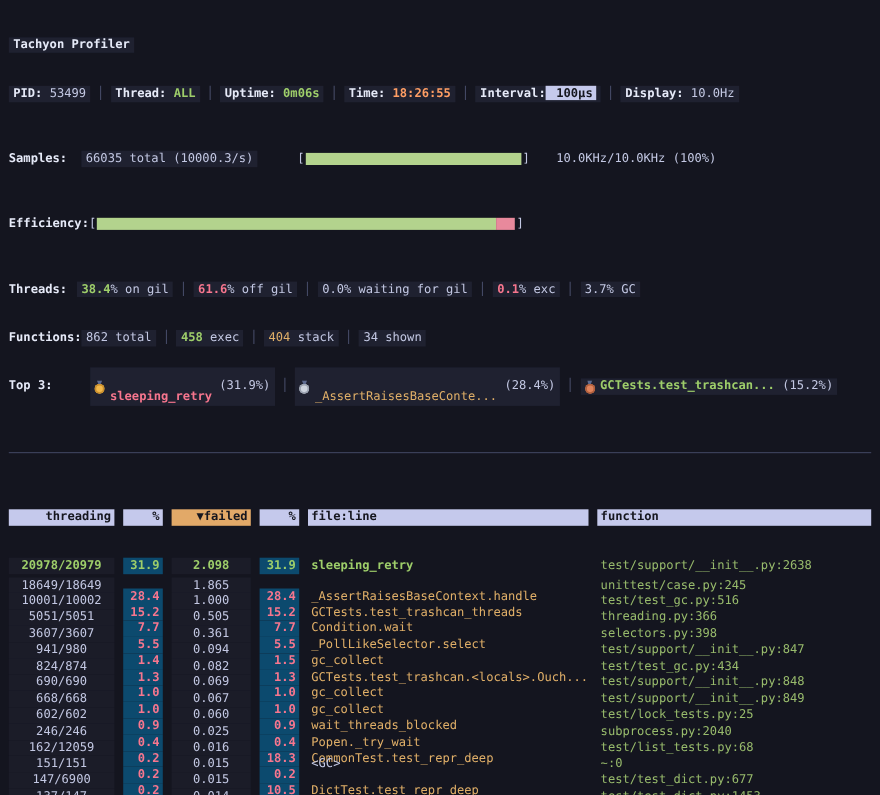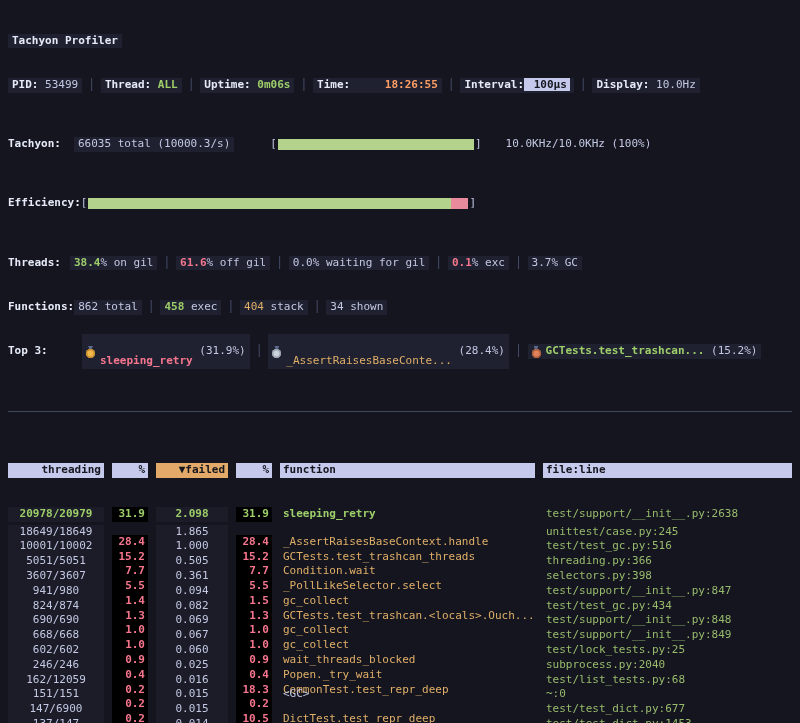--- a/index.html
+++ b/index.html
@@ -16,67 +16,67 @@
     font-family:"DejaVu Sans Mono","DejaVu Sans",monospace;
     font-size:11px;line-height:14.8px;white-space:pre;
   }
   .line{height:14.8px;display:flex;align-items:center;}
   .chunk{background:var(--box);padding:0 4px;display:inline-block;}
   .title{font-weight:bold;color:var(--bright);}
   .lbl{font-weight:bold;color:var(--bright);}
   .linelbl{font-weight:bold;color:var(--bright);display:inline-block;}
   .sep{color:var(--sep);padding:0 6px;}
   .fg{color:var(--fg);} .g{color:var(--green);font-weight:bold;}
-  .r{color:var(--red);font-weight:bold;margin-top:20px;} .o{color:var(--orange);margin-top:20px;} .t{color:var(--torange);font-weight:bold;margin-left:28px;}
+  .r{color:var(--red);font-weight:bold;margin-top:20px;} .o{color:var(--orange);margin-top:20px;} .t{color:var(--torange);font-weight:bold;}
   .hl{background:var(--hdrbg);color:var(--hdrfg);padding:0 3px;font-weight:bold;}
   .bracket{color:var(--fg);}
   .bar{display:inline-block;height:11px;background:#0e0f17;vertical-align:middle;margin:0 1px;}
   .bar .fill{display:inline-block;height:11px;vertical-align:top;}
   .fill.green{background:var(--bargreen);} .fill.pink{background:var(--barpink);}
   .divider{border-top:1px solid #3f445f;margin:7px 8px 7px 0;height:0;}
   .grid{display:grid;grid-template-columns:96px 36px 72px 36px 255px auto;column-gap:8px;height:14.8px;line-height:14.8px;align-items:center;margin-right:8px;}
   .hcell{background:var(--hdrbg);color:var(--hdrfg);font-weight:bold;padding:0 3px;overflow:hidden;}
   .hcell.sorted{background:var(--sortbg);}
   .num{text-align:right;}
   .cell{overflow:hidden;padding:0 3px;}
   .cell.numbg{background:#1b1c28;text-align:center;}
-  .cell.strongbg{background:#000000;}
+  .cell.strongbg{background:#0c4a6e;}
   .file{color:var(--filegreen);}
   .medal{display:inline-block;width:9px;height:12px;position:relative;margin-right:5px;flex:none;}
   .medal::before{content:"";position:absolute;top:0;left:2px;width:5px;height:6px;background:#5d6a8f;clip-path:polygon(0 0,100% 0,50% 100%);}
   .medal::after{content:"";position:absolute;bottom:0;left:0;width:9px;height:9px;border-radius:50%;}
   .medal.gold::after{background:#f2b84b;box-shadow:inset 0 0 0 1.5px #c98f2d;}
   .medal.silver::after{background:#cdd3dd;box-shadow:inset 0 0 0 1.5px #9aa2b0;}
   .medal.bronze::after{background:#e0835c;box-shadow:inset 0 0 0 1.5px #b05f3c;}
 </style>
 </head>
 <body>
 
 <div class="screen">
   <div class="line">
     <span class="chunk title">Tachyon Profiler</span>
   </div>
   <div class="line" id="stats-line"><span class="chunk"><span class="lbl">PID:</span><span class="val fg"> 53499</span></span><span class="sep">│</span><span class="chunk"><span class="lbl">Thread:</span><span class="val g"> ALL</span></span><span class="sep">│</span><span class="chunk"><span class="lbl">Uptime:</span><span class="val g"> 0m06s</span></span><span class="sep">│</span><span class="chunk"><span class="lbl">Time:</span><span class="val t"> 18:26:55</span></span><span class="sep">│</span><span class="chunk"><span class="lbl">Interval:</span><span class="val hl"> 100µs</span></span><span class="sep">│</span><span class="chunk"><span class="lbl">Display:</span><span class="val fg"> 10.0Hz</span></span></div>
 
   <div class="line">
-    <span class="linelbl" style="min-width:62px">Tachyon:</span>
+    <span class="linelbl" style="min-width:62px">Samples:</span>
     <span class="chunk" style="margin-left:4px">66035 total (10000.3/s)</span>
     <span class="bracket" style="margin-left:36px">[</span><span class="bar" style="width:196px"><span class="fill green" id="samples-fill" style="width: 100%;"></span></span><span class="bracket">]</span>
     <span style="margin-left:24px">10.0KHz/10.0KHz (100%)</span>
   </div>
 
   <div class="line">
     <span class="linelbl">Efficiency:</span><span class="bracket">[</span><span class="bar" style="width:380px"><span class="fill green" id="eff-good" style="width: 95.3%;"></span><span class="fill pink" id="eff-bad" style="width: 4.7%;"></span></span><span class="bracket">]</span>
   </div>
 
   <div class="line" id="threads-line"><span class="linelbl" style="min-width: 62px;">Threads:</span><span class="chunk"><span class="g">38.4</span><span class="fg">% on gil</span></span><span class="sep">│</span><span class="chunk"><span class="r">61.6</span><span class="fg">% off gil</span></span><span class="sep">│</span><span class="chunk"><span class="fg">0.0</span><span class="fg">% waiting for gil</span></span><span class="sep">│</span><span class="chunk"><span class="r">0.1</span><span class="fg">% exc</span></span><span class="sep">│</span><span class="chunk"><span class="fg">3.7</span><span class="fg">% GC</span></span></div>
   <div class="line" id="functions-line"><span class="linelbl" style="min-width: 62px;">Functions:</span><span class="chunk"><span class="fg">862</span><span class="fg"> total</span></span><span class="sep">│</span><span class="chunk"><span class="g">458</span><span class="fg"> exec</span></span><span class="sep">│</span><span class="chunk"><span class="o">404</span><span class="fg"> stack</span></span><span class="sep">│</span><span class="chunk"><span class="fg">34</span><span class="fg"> shown</span></span></div>
   <div class="line" id="top3-line"><span class="linelbl" style="min-width: 74px;">Top 3:</span><span class="chunk" style="display: inline-flex; align-items: center;"><span class="medal gold"></span><span class="r">sleeping_retry</span><span class="fg"> (31.9%)</span></span><span class="sep">│</span><span class="chunk" style="display: inline-flex; align-items: center;"><span class="medal silver"></span><span class="o">_AssertRaisesBaseConte...</span><span class="fg"> (28.4%)</span></span><span class="sep">│</span><span class="chunk" style="display: inline-flex; align-items: center;"><span class="medal bronze"></span><span class="g">GCTests.test_trashcan...</span><span class="fg"> (15.2%)</span></span></div>
 
   <div class="divider"></div>
 
-  <div class="grid" id="thead"><span class="hcell num">threading</span><span class="hcell num">%</span><span class="hcell num sorted">▼failed</span><span class="hcell num">%</span><span class="hcell">function</span><span class="hcell">file:line</span></div>
+  <div class="grid" id="thead"><span class="hcell num">threading</span><span class="hcell num">%</span><span class="hcell num sorted">▼failed</span><span class="hcell num">%</span><span class="hcell">file:line</span><span class="hcell">function</span></div>
   <div id="tbody"><div class="grid"><span class="cell num numbg g">20978/20979</span><span class="cell num strongbg g">31.9</span><span class="cell num numbg g">2.098</span><span class="cell num strongbg g">31.9</span><span class="cell g">sleeping_retry</span><span class="cell file">test/support/__init__.py:2638</span></div><div class="grid"><span class="cell num numbg fg">18649/18649</span><span class="cell num strongbg r">28.4</span><span class="cell num numbg fg">1.865</span><span class="cell num strongbg r">28.4</span><span class="cell o">_AssertRaisesBaseContext.handle</span><span class="cell file">unittest/case.py:245</span></div><div class="grid"><span class="cell num numbg fg">10001/10002</span><span class="cell num strongbg r">15.2</span><span class="cell num numbg fg">1.000</span><span class="cell num strongbg r">15.2</span><span class="cell o">GCTests.test_trashcan_threads</span><span class="cell file">test/test_gc.py:516</span></div><div class="grid"><span class="cell num numbg fg">5051/5051</span><span class="cell num strongbg r">7.7</span><span class="cell num numbg fg">0.505</span><span class="cell num strongbg r">7.7</span><span class="cell o">Condition.wait</span><span class="cell file">threading.py:366</span></div><div class="grid"><span class="cell num numbg fg">3607/3607</span><span class="cell num strongbg r">5.5</span><span class="cell num numbg fg">0.361</span><span class="cell num strongbg r">5.5</span><span class="cell o">_PollLikeSelector.select</span><span class="cell file">selectors.py:398</span></div><div class="grid"><span class="cell num numbg fg">941/980</span><span class="cell num strongbg r">1.4</span><span class="cell num numbg fg">0.094</span><span class="cell num strongbg r">1.5</span><span class="cell o">gc_collect</span><span class="cell file">test/support/__init__.py:847</span></div><div class="grid"><span class="cell num numbg fg">824/874</span><span class="cell num strongbg r">1.3</span><span class="cell num numbg fg">0.082</span><span class="cell num strongbg r">1.3</span><span class="cell o">GCTests.test_trashcan.&lt;locals&gt;.Ouch....</span><span class="cell file">test/test_gc.py:434</span></div><div class="grid"><span class="cell num numbg fg">690/690</span><span class="cell num strongbg r">1.0</span><span class="cell num numbg fg">0.069</span><span class="cell num strongbg r">1.0</span><span class="cell o">gc_collect</span><span class="cell file">test/support/__init__.py:848</span></div><div class="grid"><span class="cell num numbg fg">668/668</span><span class="cell num strongbg r">1.0</span><span class="cell num numbg fg">0.067</span><span class="cell num strongbg r">1.0</span><span class="cell o">gc_collect</span><span class="cell file">test/support/__init__.py:849</span></div><div class="grid"><span class="cell num numbg fg">602/602</span><span class="cell num strongbg r">0.9</span><span class="cell num numbg fg">0.060</span><span class="cell num strongbg r">0.9</span><span class="cell o">wait_threads_blocked</span><span class="cell file">test/lock_tests.py:25</span></div><div class="grid"><span class="cell num numbg fg">246/246</span><span class="cell num strongbg r">0.4</span><span class="cell num numbg fg">0.025</span><span class="cell num strongbg r">0.4</span><span class="cell o">Popen._try_wait</span><span class="cell file">subprocess.py:2040</span></div><div class="grid"><span class="cell num numbg fg">162/12059</span><span class="cell num strongbg r">0.2</span><span class="cell num numbg fg">0.016</span><span class="cell num strongbg r">18.3</span><span class="cell o">CommonTest.test_repr_deep</span><span class="cell file">test/list_tests.py:68</span></div><div class="grid"><span class="cell num numbg fg">151/151</span><span class="cell num strongbg r">0.2</span><span class="cell num numbg fg">0.015</span><span class="cell num strongbg r">0.2</span><span class="cell fg">&lt;GC&gt;</span><span class="cell file">~:0</span></div><div class="grid"><span class="cell num numbg fg">147/6900</span><span class="cell num strongbg r">0.2</span><span class="cell num numbg fg">0.015</span><span class="cell num strongbg r">10.5</span><span class="cell o">DictTest.test_repr_deep</span><span class="cell file">test/test_dict.py:677</span></div><div class="grid"><span class="cell num numbg fg">137/147</span><span class="cell num strongbg r">0.2</span><span class="cell num numbg fg">0.014</span><span class="cell num strongbg r">0.2</span><span class="cell o">DictTest.test_store_evilattr.&lt;locals...</span><span class="cell file">test/test_dict.py:1453</span></div></div>
 
   
   
   
 </div>
 
 </body></html>

